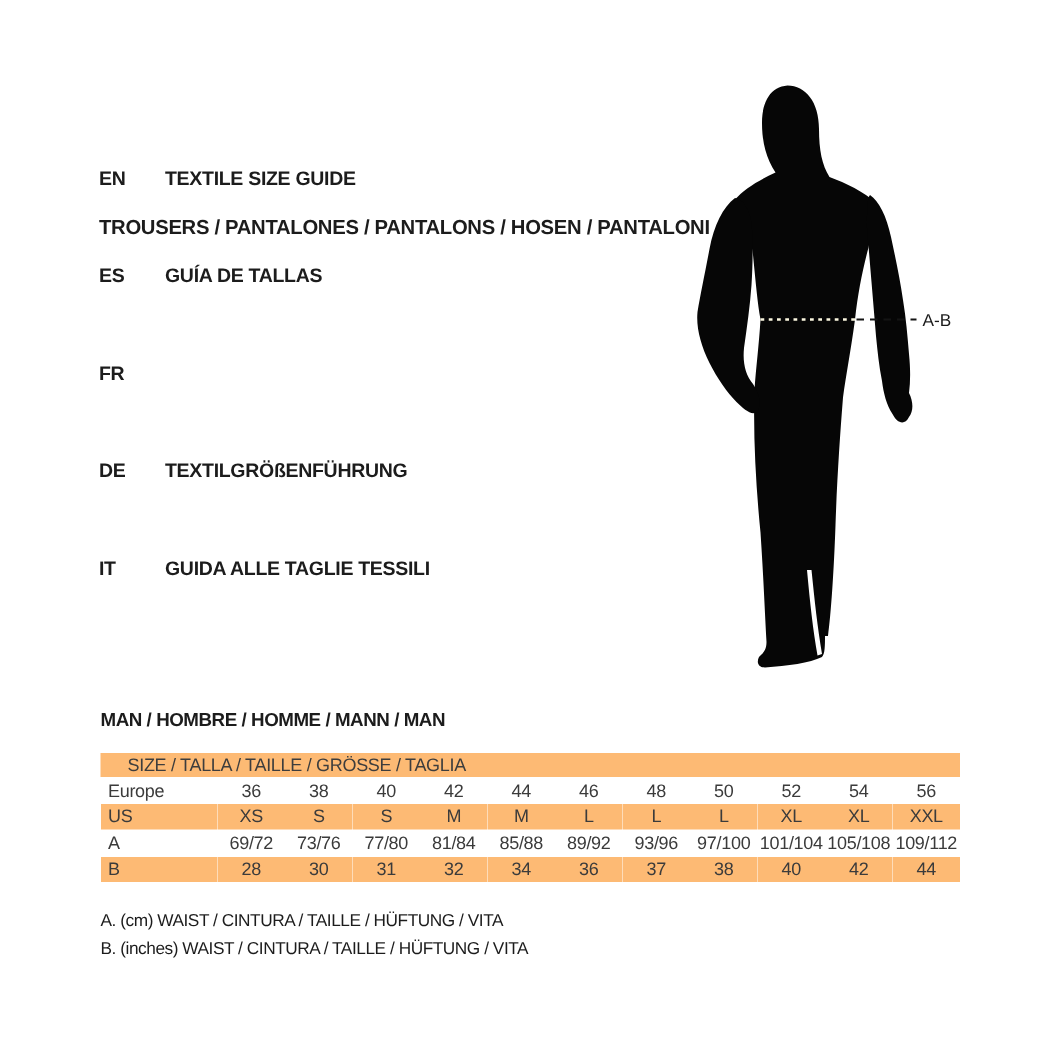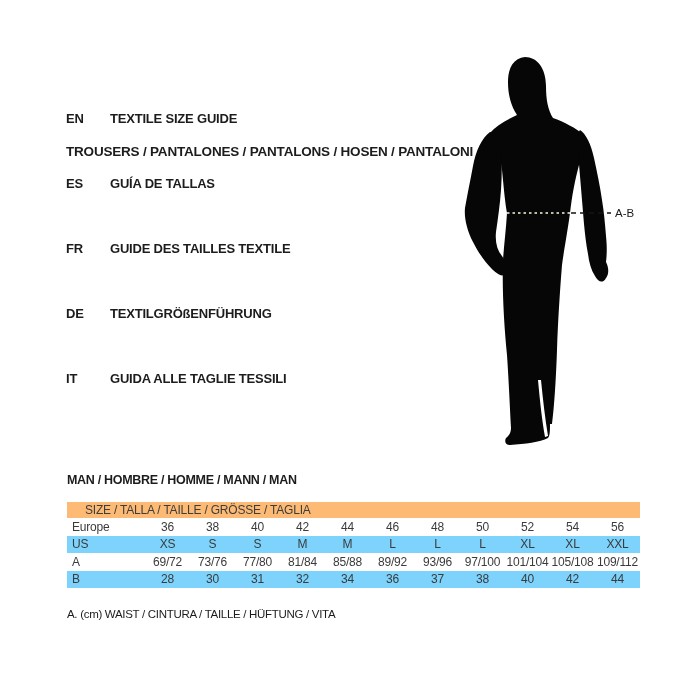--- a/index.html
+++ b/index.html
@@ -49,21 +49,21 @@
   table.size-table {
     width: 100%; border-collapse: collapse; table-layout: fixed;
     font-size: 12px; color: #3b3b3b;
   }
   table.size-table col.label-col { width: 78px; }
   table.size-table td {
     height: 17.5px; text-align: center; padding: 0;
     letter-spacing: -0.2px; white-space: nowrap; overflow: hidden;
   }
   table.size-table td.row-label { text-align: left; padding-left: 5px; }
-  table.size-table tr.stripe { background: #7dd3fc; }
+  table.size-table tr.stripe { background: #fdba74; }
 
   
   .footnotes {
     left: 67px; top: 605px;
     font-weight: 400; font-size: 11.5px; letter-spacing: -0.3px;
     line-height: 19px; white-space: nowrap;
   }
 </style>
 </head>
 <body>
@@ -72,21 +72,20 @@
   <div class="lang-row">
     <span class="lang-code">EN</span>
     <span class="lang-label">TEXTILE SIZE GUIDE</span>
   </div>
   <div class="lang-row">
     <span class="lang-code">ES</span>
     <span class="lang-label">GUÍA DE TALLAS</span>
   </div>
   <div class="lang-row">
     <span class="lang-code">FR</span>
-    <span class="lang-label">GUIDE DES TAILLES TEXTILE</span>
   </div>
   <div class="lang-row">
     <span class="lang-code">DE</span>
     <span class="lang-label">TEXTILGRÖßENFÜHRUNG</span>
   </div>
   <div class="lang-row">
     <span class="lang-code">IT</span>
     <span class="lang-label">GUIDA ALLE TAGLIE TESSILI</span>
   </div>
 </div>
@@ -231,13 +230,14 @@
         <td>40</td>
         <td>42</td>
         <td>44</td>
       </tr>
     </tbody>
   </table>
 </div>
 
 <div class="abs footnotes">
   <div>A. (cm) WAIST / CINTURA / TAILLE / HÜFTUNG / VITA</div>
+  <div>B. (inches) WAIST / CINTURA / TAILLE / HÜFTUNG / VITA</div>
 </div>
 
 </body></html>

